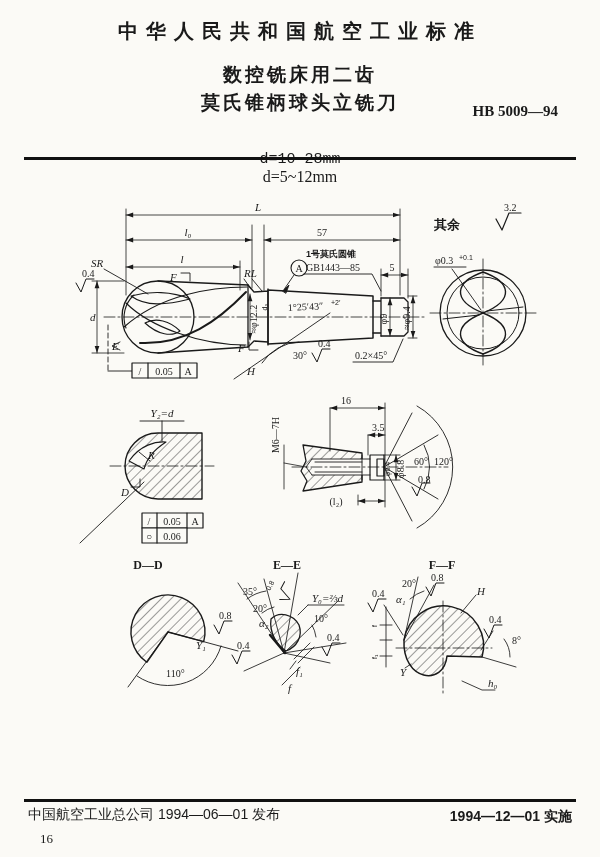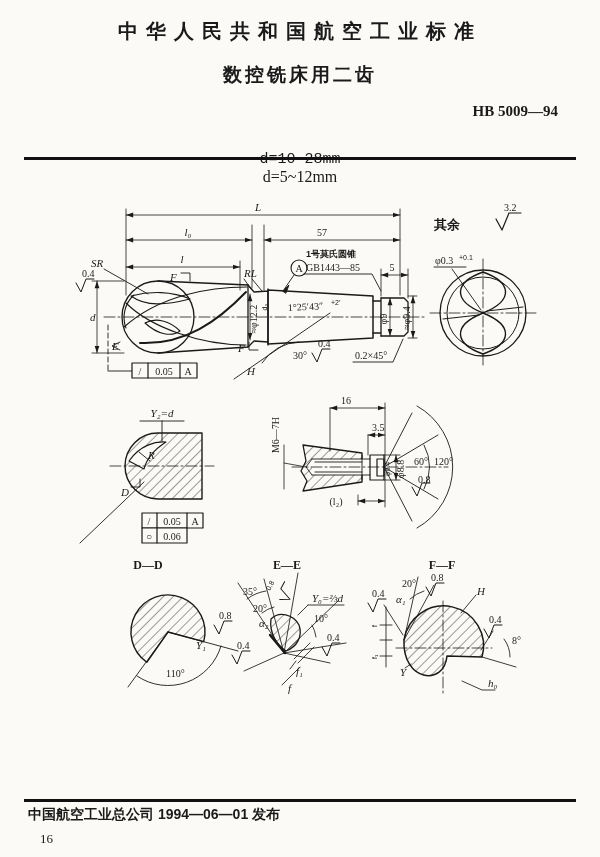--- a/index.html
+++ b/index.html
@@ -14,37 +14,38 @@
   .title-cn{font-size:19px;font-weight:bold;letter-spacing:3px;}
   #title1{top:62px;}
   #title2{top:90px;}
   #stdno{top:103px;right:42px;font-size:15px;font-weight:bold;font-family:"Liberation Serif",serif;}
   #drange{top:121px;font-size:15px;font-family:Liberation Mono, monospace;margin-top:30px;}
   .rule{left:24px;width:552px;height:3px;background:#111;}
   #rule-top{top:157px;}
   #rule-bot{top:799px;}
   #variant{top:168px;font-size:16px;font-family:"Liberation Serif",serif;}
   #draw{top:195px;left:0;}
-  #footL{top:806px;left:28px;font-size:14px;font-weight:bold;}
+  #footL{top:806px;left:28px;font-size:14px;font-weight:normal;}
   #footR{top:808px;right:28px;font-size:14px;font-weight:bold;}
   #pgno{top:831px;left:40px;font-size:13px;font-family:"Liberation Serif",serif;}
   svg text{fill:#1a1a1a;}
   .dim{font-family:"Liberation Serif",serif;font-size:10px;}
   .dimi{font-family:"Liberation Serif",serif;font-style:italic;font-size:11px;}
   .sm{font-size:7px;}
   .sect{font-family:"Liberation Serif",serif;font-weight:bold;font-size:12px;}
   .cn{font-size:9px;font-weight:bold;}
 </style>
 </head>
 <body>
 
 <div id="page">
 
   <div id="hdr" class="abs center">中华人民共和国航空工业标准</div>
   <div id="title1" class="abs center title-cn">数控铣床用二齿</div>
+  <div id="title2" class="abs center title-cn">莫氏锥柄球头立铣刀</div>
   <div id="stdno" class="abs">HB 5009—94</div>
   <div id="drange" class="abs center">d=10~28mm</div>
   <div id="rule-top" class="abs rule"></div>
   <div id="variant" class="abs center">d=5~12mm</div>
 
   <svg id="draw" class="abs" width="600" height="600" viewBox="0 0 600 600" stroke-linecap="round" stroke-linejoin="round">
     <defs>
       <pattern id="hatch" width="7" height="7" patternTransform="rotate(45)" patternUnits="userSpaceOnUse">
         <line x1="0" y1="0" x2="0" y2="7" stroke="#3a3a3a" stroke-width="1"></line>
       </pattern>
@@ -355,14 +356,15 @@
         <text class="dimi" x="400" y="481">Y</text>
         <text class="sm" x="377" y="432" transform="rotate(-90 377 432)">f</text>
         <text class="sm" x="377" y="464" transform="rotate(-90 377 464)">f₁</text>
         <text class="dimi" x="488" y="492">h₀</text>
       </g>
     </g>
   </svg>
 
   <div id="rule-bot" class="abs rule"></div>
   <div id="footL" class="abs">中国航空工业总公司 1994—06—01 发布</div>
+  <div id="footR" class="abs">1994—12—01 实施</div>
   <div id="pgno" class="abs">16</div>
 </div>
 
 </body></html>

